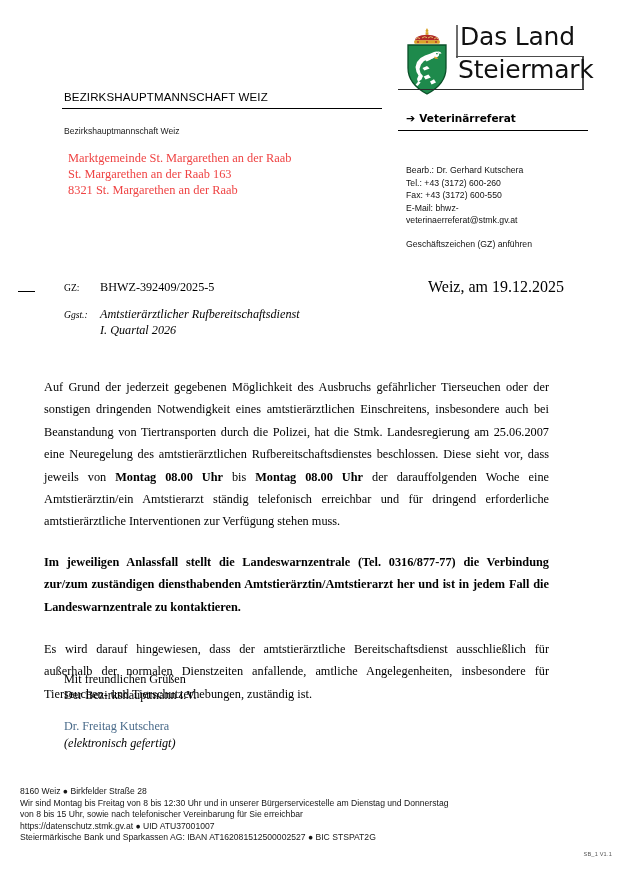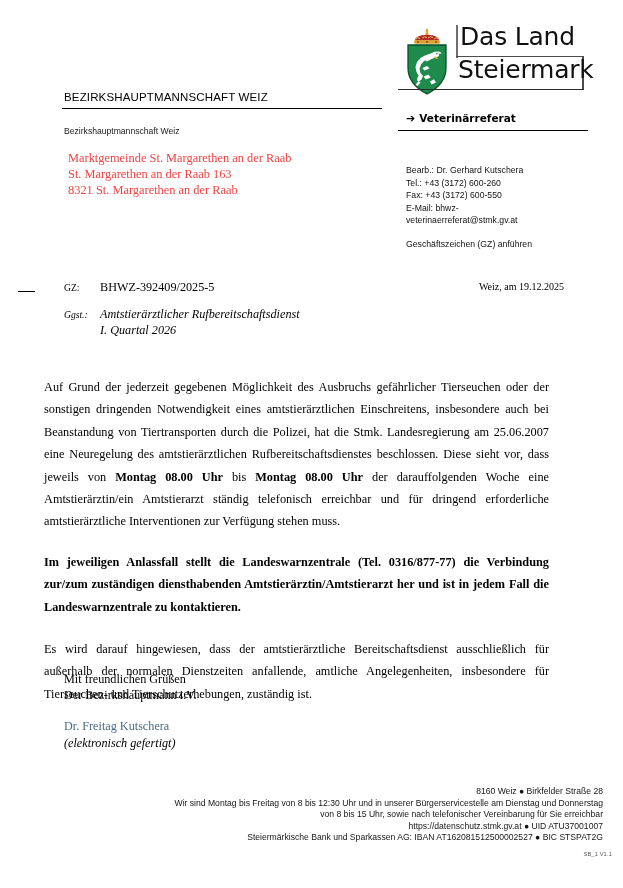--- a/index.html
+++ b/index.html
@@ -195,21 +195,21 @@
     width: 36px;
     font-size: 9.6px;
     font-family: "Liberation Serif", serif;
     vertical-align: baseline;
   }
   .gz-value { font-size: 12.2px; }
   .place-date {
     position: absolute;
     right: 0;
     top: 0;
-    font-size: 10px;
+    font-size: 16px;
     white-space: nowrap;
   }
   .subject {
     position: absolute;
     left: 64px;
     top: 307px;
     width: 500px;
     font-size: 12.2px;
     line-height: 15.5px;
     font-style: italic;
@@ -270,21 +270,21 @@
     top: 778px;
     width: 505px;
     height: 1px;
     background: #ffffff;
   }
   .footer {
     position: absolute;
     left: 20px;
     top: 786px;
     width: 583px;
-    text-align: right;
+    text-align: left;
     font-family: "Liberation Sans", sans-serif;
     font-size: 8.6px;
     line-height: 11.6px;
     color: #161616;
   }
   .footer div { white-space: nowrap; }
   .doc-code {
     position: absolute;
     right: 11px;
     top: 851px;

